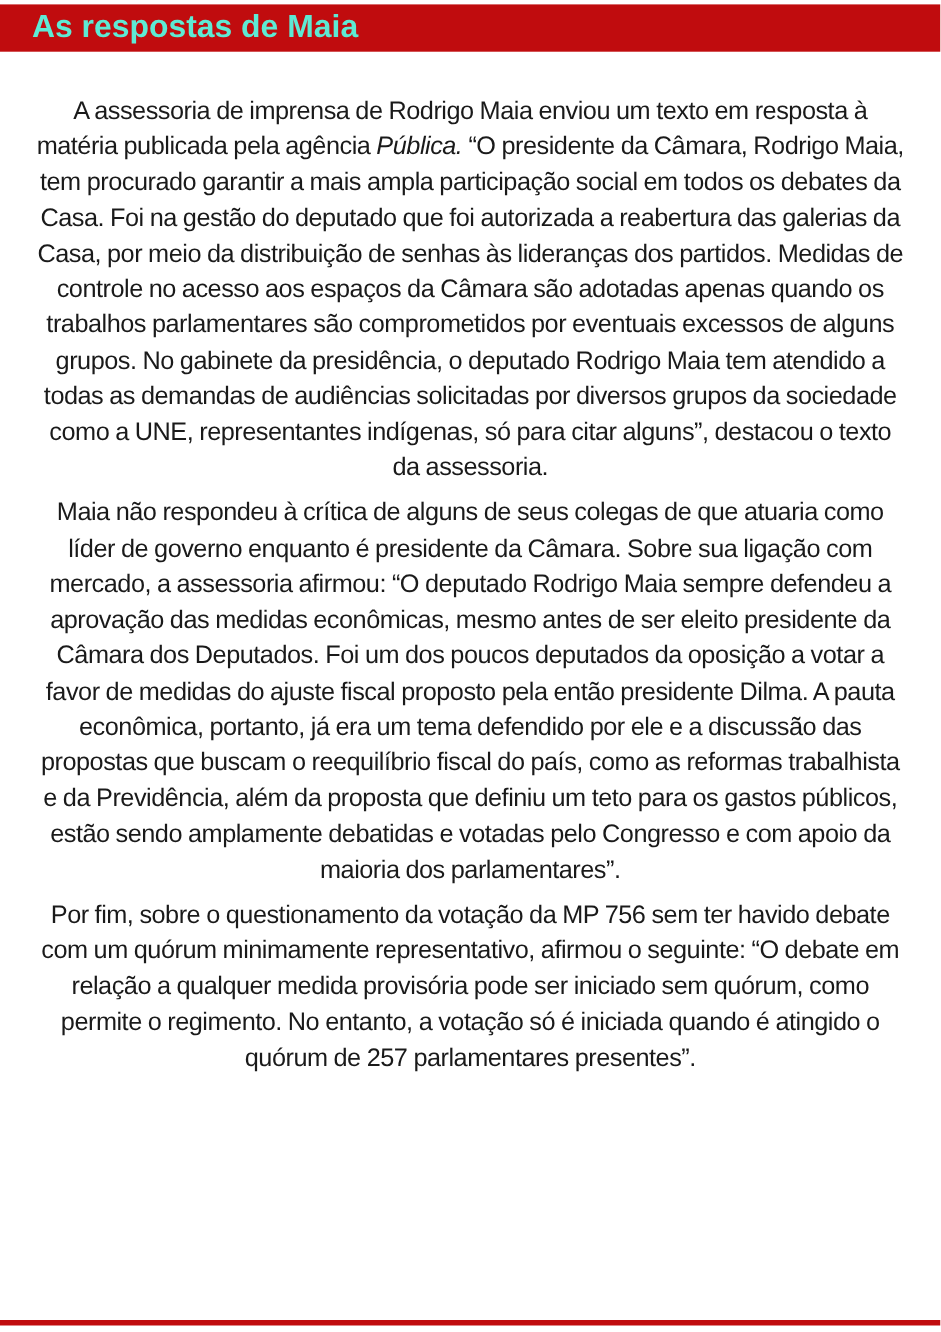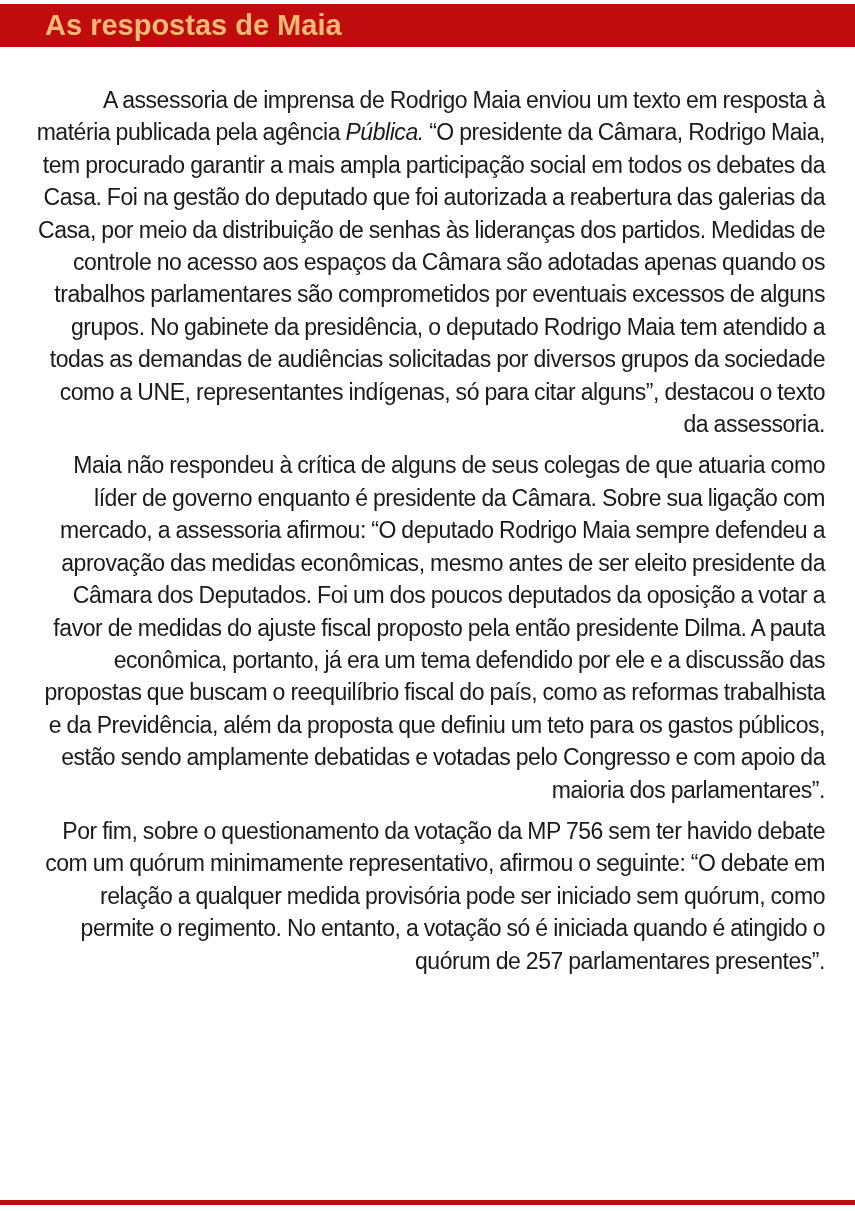--- a/index.html
+++ b/index.html
@@ -17,43 +17,43 @@
   .title-bar {
     margin-top: 4px;
     height: 43px;
     width: 100%;
     display: flex;
     align-items: center;
     box-sizing: border-box;
     padding-left: 29px;
   }
   .title-bar h1 {
-    margin: 16px;
+    margin: 0;
     padding: 0;
-    color: #fdba74;
+    color: #5eead4;
     font-size: 29px;
     font-weight: bold;
     letter-spacing: 0px;
     line-height: 1;
     font-family: "Liberation Sans", sans-serif;
   }
   .article-body {
     margin-top: 37px;
     padding: 0 30px;
     box-sizing: border-box;
     width: 100%;
   }
   .article-body p {
     margin: 0 0 9px 0;
     color: #1a1a1a;
     font-size: 23px;
     line-height: 32.4px;
     letter-spacing: -0.45px;
     word-spacing: -0.5px;
-    text-align: right;
+    text-align: center;
   }
   .article-body em {
     font-style: italic;
   }
   .footer-rule {
     position: absolute;
     left: 0;
     right: 0;
     bottom: 6px;
     height: 5px;

